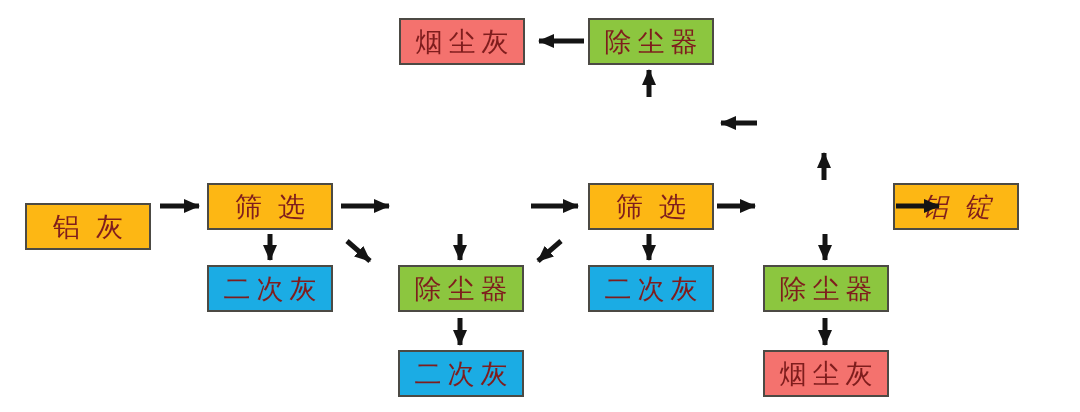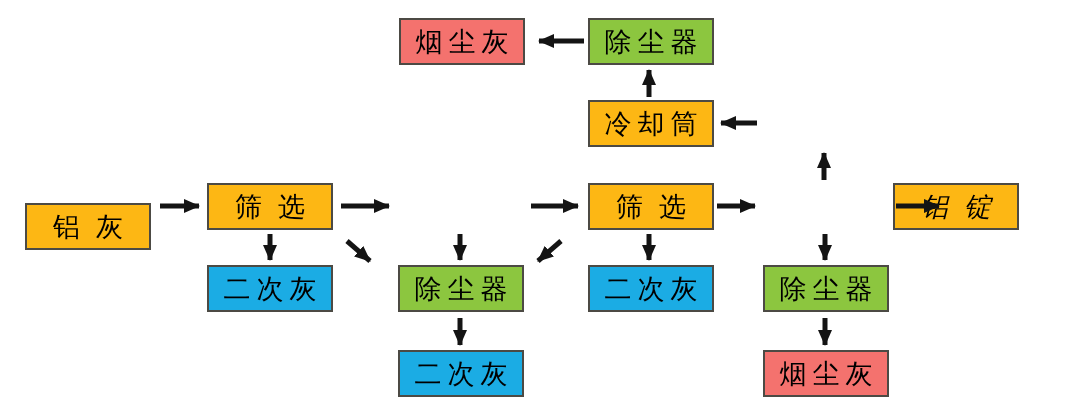--- a/index.html
+++ b/index.html
@@ -8,41 +8,40 @@
     width:1080px;height:412px;
     background:#ffffff;
     font-family:"Liberation Sans","DejaVu Sans",sans-serif;
     overflow:hidden;
   }
   .node{
     position:absolute;
     width:122px;height:43px;
     border:2px solid #4c4a44;
     display:flex;align-items:center;justify-content:center;
-    font-size:27px;color:#000000;
+    font-size:27px;color:#7f1d1d;
     box-sizing:content-box;
   }
   .sp2{letter-spacing:16px;text-indent:16px;}
   .sp3{letter-spacing:6px;text-indent:6px;}
   svg.arrows{position:absolute;left:0;top:0;}
   svg.arrows line{stroke:#141414;stroke-width:5;}
 </style>
 </head>
 <body>
 
 <div class="canvas">
 
   <div class="node sp2" style="left: 25px; top: 183px; background: rgb(253, 183, 20); margin-top: 20px;">铝灰</div>
   <div class="node sp2" style="left: 207px; top: 183px; background: rgb(253, 183, 20);">筛选</div>
   <div class="node sp2" style="left: 588px; top: 183px; background: rgb(253, 183, 20);">筛选</div>
   <div class="node sp2" style="left: 893px; top: 183px; background: rgb(253, 183, 20); font-style: italic;">铝锭</div>
 
   <div class="node sp3" style="left: 399px; top: 18px; background: rgb(244, 114, 110);">烟尘灰</div>
   <div class="node sp3" style="left: 588px; top: 18px; background: rgb(140, 198, 63);">除尘器</div>
-  <div class="node sp3" style="left: 588px; top: 100px; background: rgb(253, 183, 20);">冷却筒</div>
 
   <div class="node sp3" style="left: 207px; top: 265px; background: rgb(27, 172, 228);">二次灰</div>
   <div class="node sp3" style="left: 398px; top: 265px; background: rgb(140, 198, 63);">除尘器</div>
   <div class="node sp3" style="left: 588px; top: 265px; background: rgb(27, 172, 228);">二次灰</div>
   <div class="node sp3" style="left: 763px; top: 265px; background: rgb(140, 198, 63);">除尘器</div>
 
   <div class="node sp3" style="left: 398px; top: 350px; background: rgb(27, 172, 228);">二次灰</div>
   <div class="node sp3" style="left: 763px; top: 350px; background: rgb(244, 114, 110);">烟尘灰</div>
 
   <svg class="arrows" width="1080" height="412">

